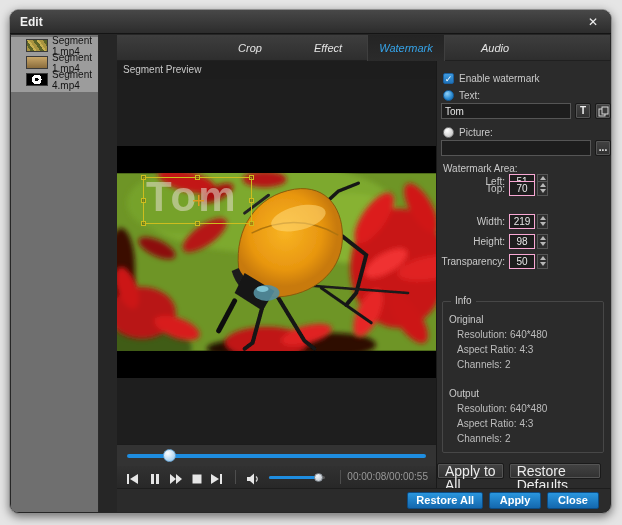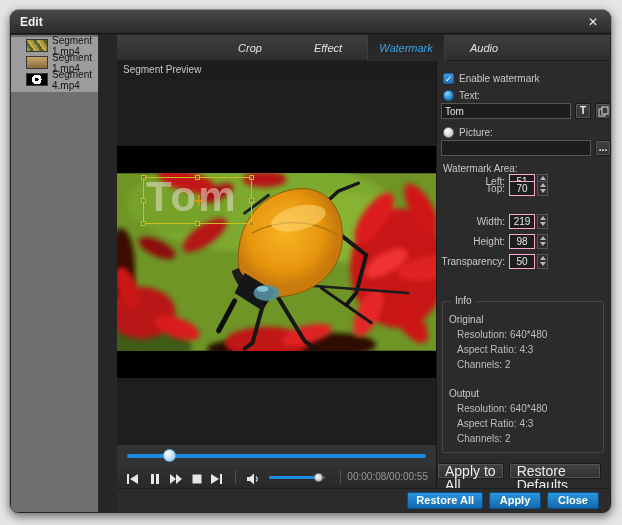--- a/index.html
+++ b/index.html
@@ -152,21 +152,21 @@
         <span class="thumb t4"></span>
         <span class="lbl">Segment 4.mp4</span>
       </div>
     </div>
   </div>
 
   <div class="tabbar">
     <div class="tab" style="left:94px">Crop</div>
     <div class="tab" style="left:172px">Effect</div>
     <div class="tab active" style="left:250px">Watermark</div>
-    <div class="tab" style="left:328px">Audio</div>
+    <div class="tab" style="left:339px">Audio</div>
   </div>
 
   <div class="outbar">Segment Preview</div>
 
   <div class="viewport">
     <div class="letterbox"></div>
     <div class="video">
       <svg width="319" height="178" viewBox="0 0 320 178">
         <defs>
           <radialGradient id="bodyGrad" cx="45%" cy="40%">

